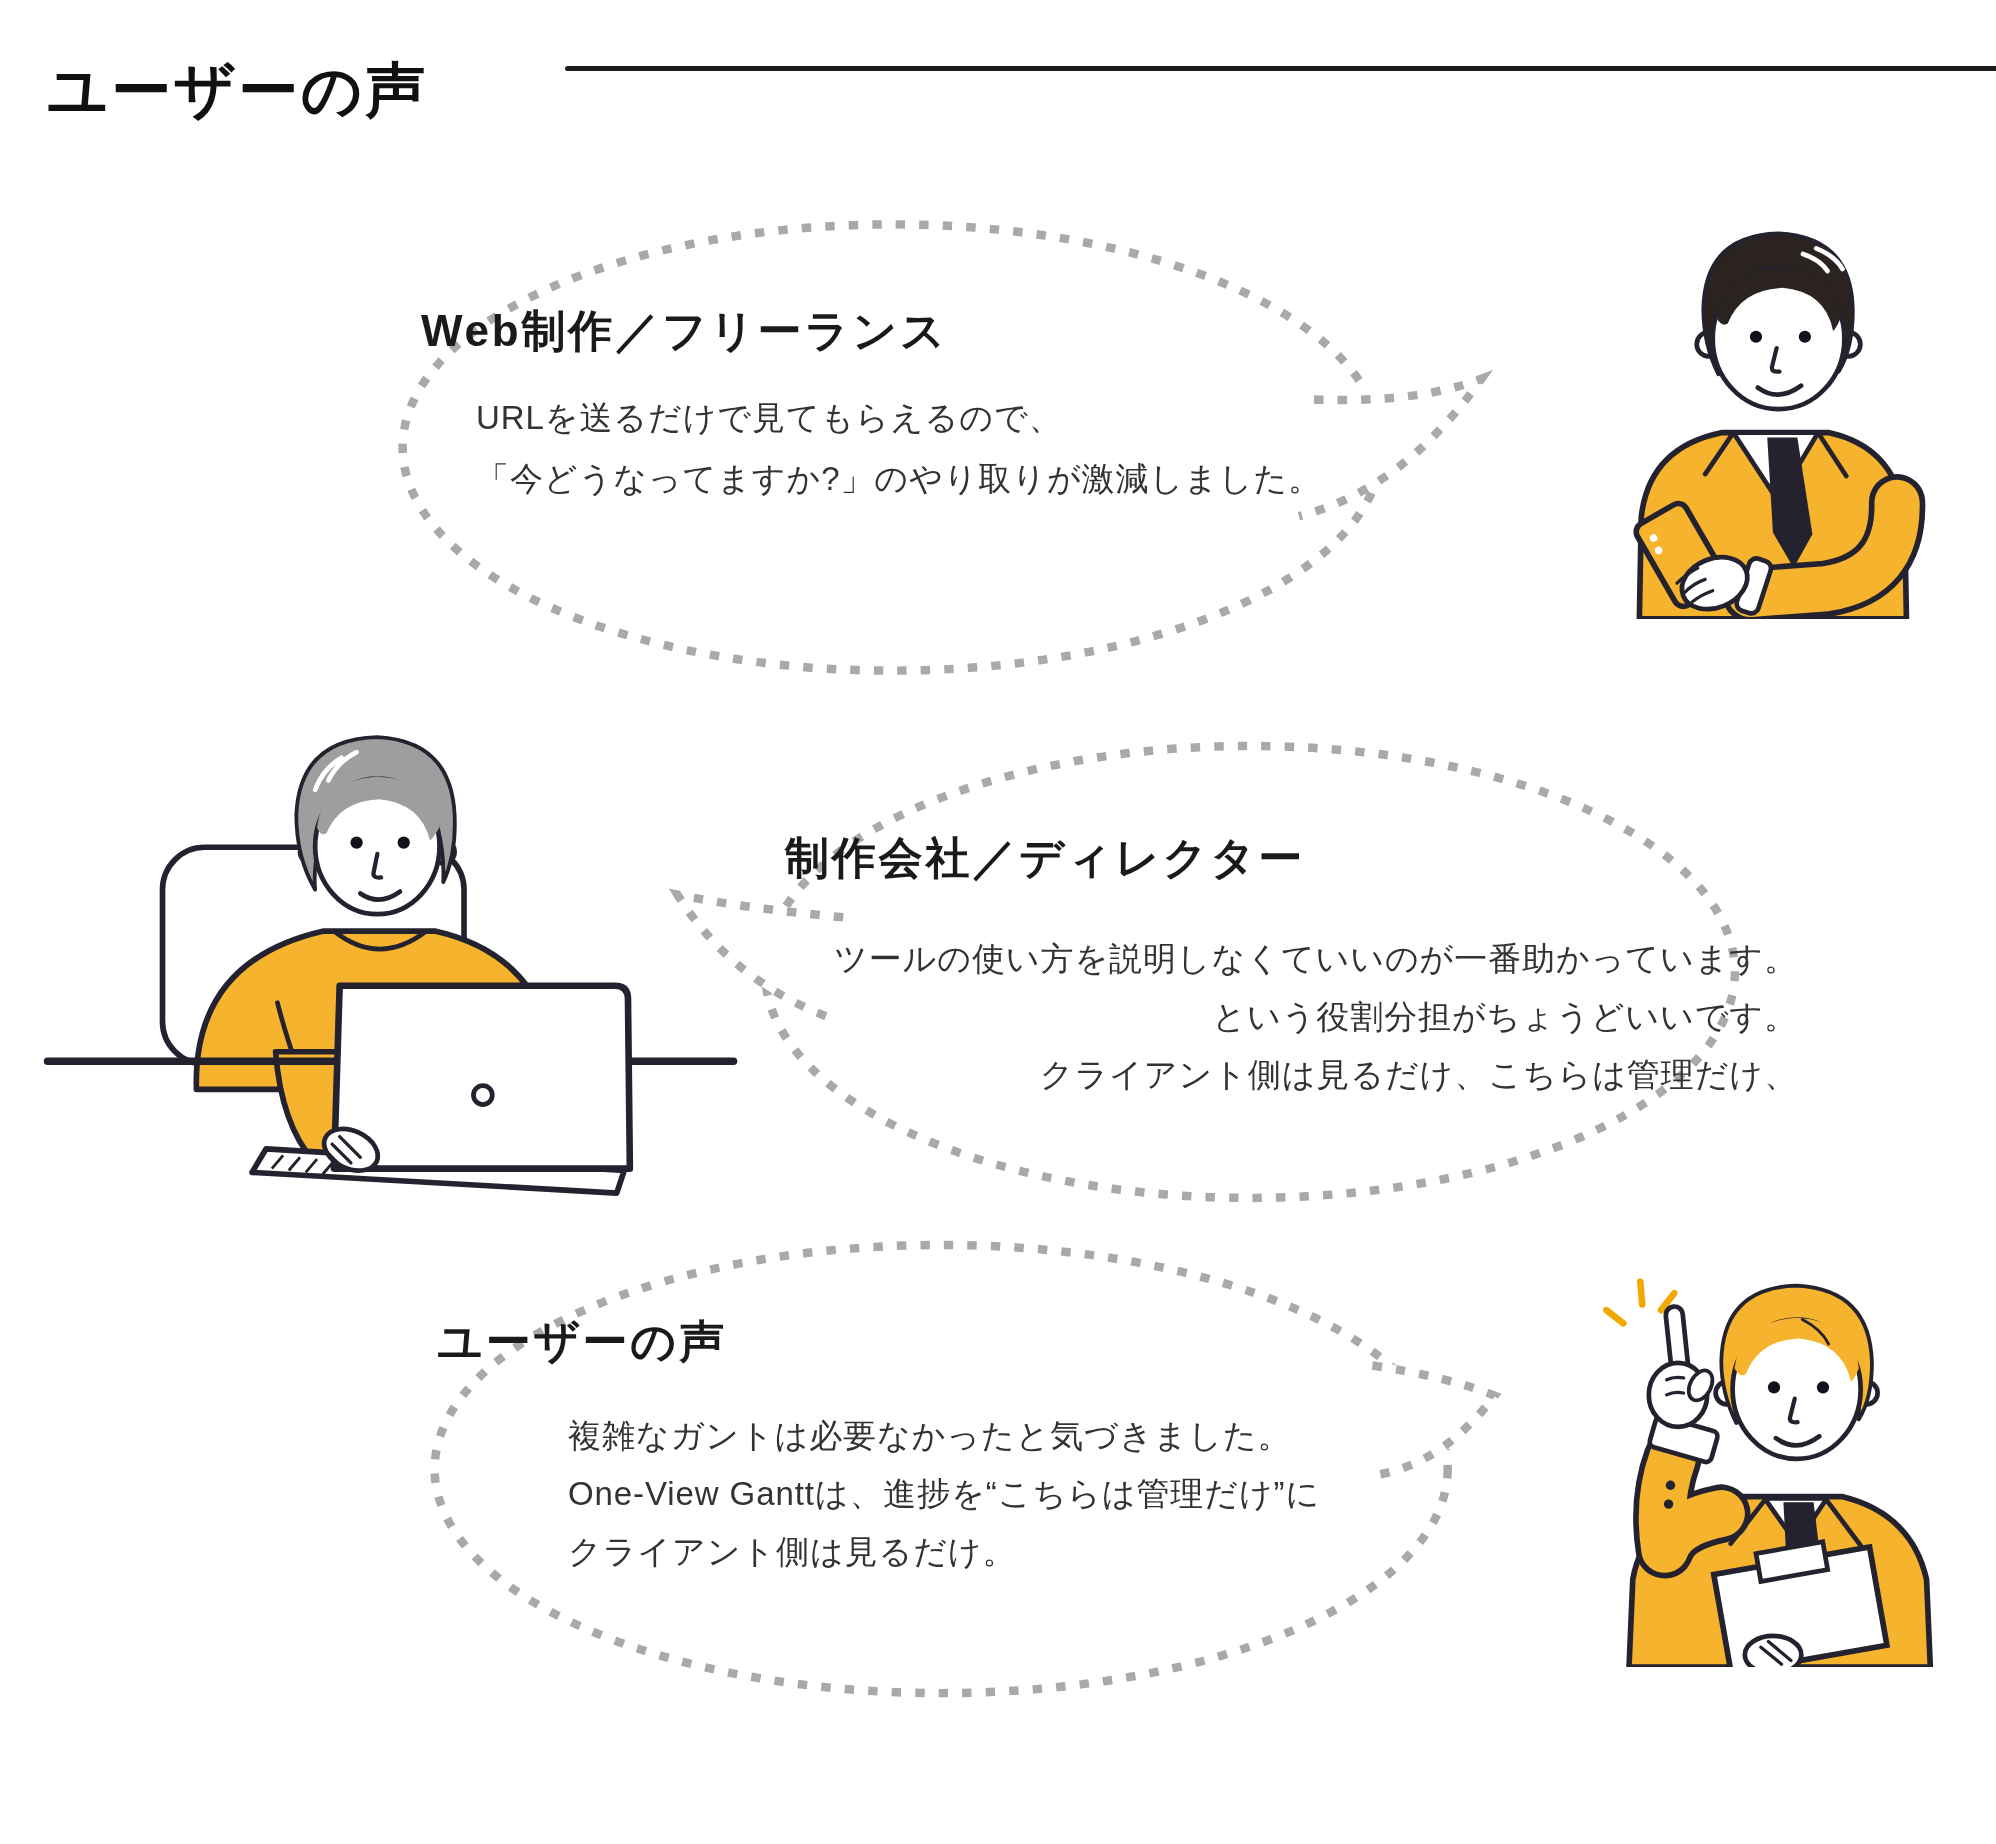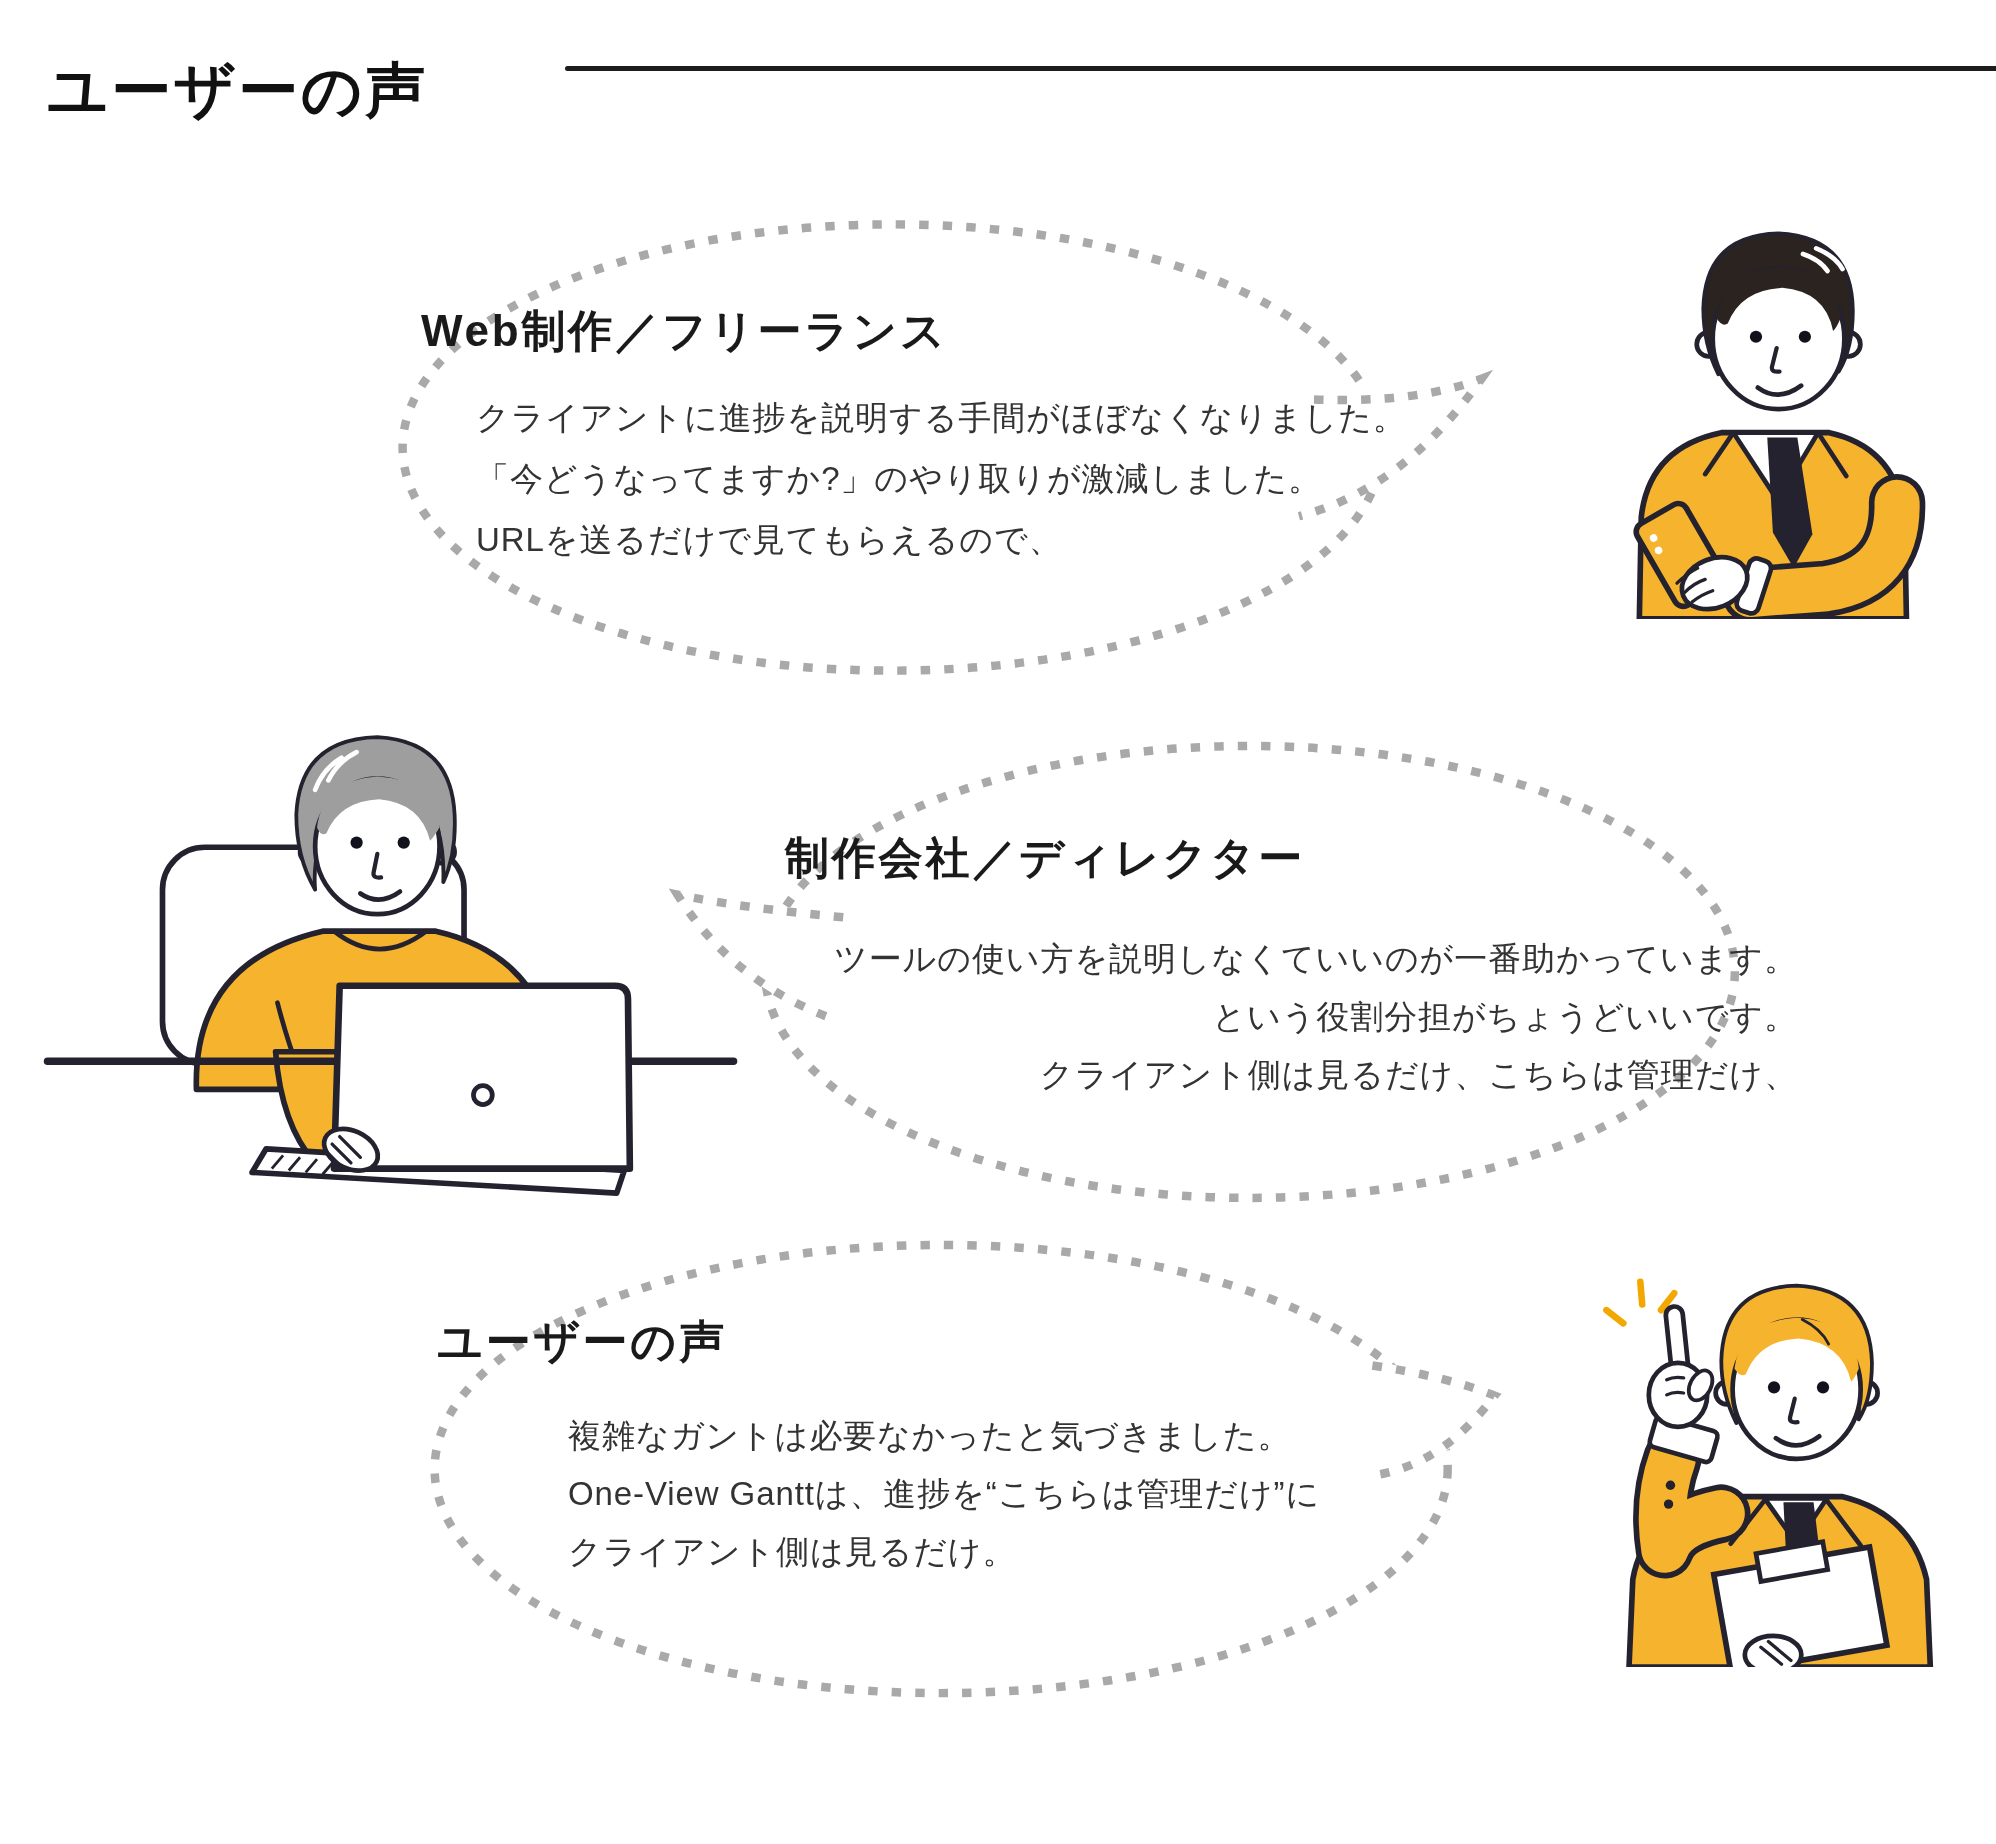--- a/index.html
+++ b/index.html
@@ -53,23 +53,22 @@
 
     <g>
       <ellipse cx="972" cy="1560" rx="538" ry="238" fill="#ffffff" stroke="#A9A9A9" stroke-width="9" stroke-dasharray="10 15"></ellipse>
       <path fill="#ffffff" d="M1426 1444 Q1512 1460 1568 1483 Q1508 1560 1432 1572 L1416 1572 L1416 1444 Z"></path>
       <path fill="none" stroke="#A9A9A9" stroke-width="9" stroke-dasharray="10 15" d="M1430 1450 Q1510 1462 1560 1482 Q1505 1554 1436 1566"></path>
     </g>
   </svg>
 
   <div class="bubble-title" style="left:395px;top:307px;">Web制作／フリーランス</div>
   <div class="bubble-body b1-body" style="left:450px;top:387px;">
-    <div class="line">クライアントに進捗を説明する手間がほぼなくなりました。</div>
+    <div class="line">URLを送るだけで見てもらえるので、</div>
     <div class="line">「今どうなってますか?」のやり取りが激減しました。</div>
-    <div class="line">URLを送るだけで見てもらえるので、</div>
   </div>
 
   <div class="bubble-title" style="left:759px;top:834px;">制作会社／ディレクター</div>
   <div class="bubble-body b2-body" style="left:808px;top:930px;">
     <div class="line">ツールの使い方を説明しなくていいのが一番助かっています。</div>
     <div class="line">という役割分担がちょうどいいです。</div>
     <div class="line">クライアント側は見るだけ、こちらは管理だけ、</div>
   </div>
 
   <div class="bubble-title" style="left:411px;top:1318px;font-size:45px;">ユーザーの声</div>

